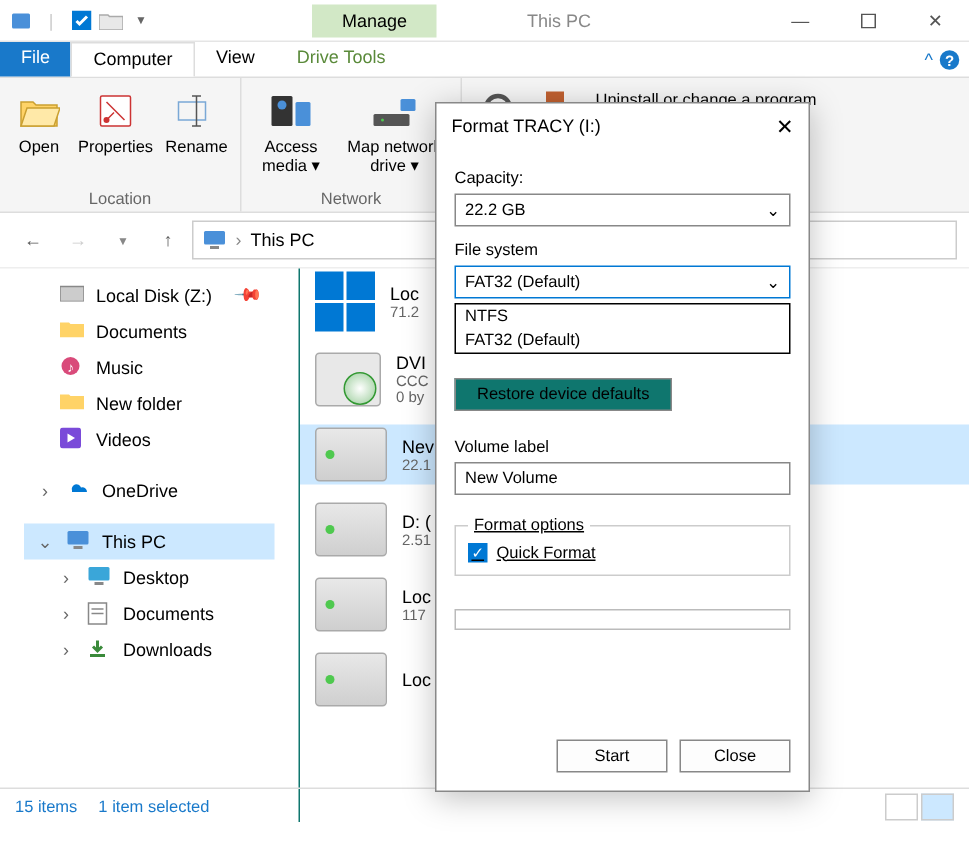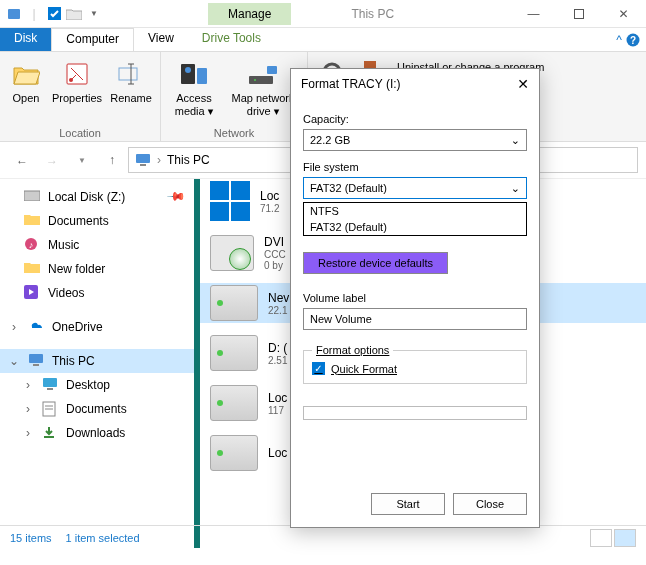--- a/index.html
+++ b/index.html
@@ -33,21 +33,21 @@
 .ribbon-small { display: flex; align-items: center; gap: 19px; font-size: 11px; padding: 1px 0; }
 .ribbon-small .sico { width: 16px; height: 16px; }
 
 
 .addressbar { height: 36px; display: flex; align-items: center; padding: 4px 8px; gap: 2px; }
 .nav-btn { width: 28px; height: 28px; display: flex; align-items: center; justify-content: center; color: #555; }
 .address-box { flex: 1; height: 26px; border: 1px solid #ccc; display: flex; align-items: center; padding: 0 6px; gap: 6px; }
 
 
 .content { display: flex; height: 370px; border-top: 1px solid #eee; }
-.navpane { width: 200px; border-right: 6px solid #0f766e; padding: 6px 0; overflow: hidden; }
+.navpane { width: 200px; border-right: 1px solid #0f766e; padding: 6px 16px; overflow: hidden; }
 .nav-item { display: flex; align-items: center; padding: 4px 10px 4px 24px; gap: 8px; }
 .nav-item.selected { background: #cce8ff; }
 .nav-item .chev { width: 12px; text-align: center; color: #666; margin-left: -16px; }
 .nav-item .nico { width: 16px; height: 16px; }
 .nav-group { padding-left: 14px; }
 
 .filelist { flex: 1; overflow: hidden; }
 .file-row { display: flex; align-items: center; padding: 2px 10px; gap: 10px; }
 .file-row.selected { background: #cce8ff; }
 .drive-ico { width: 48px; height: 36px; background: linear-gradient(#e8e8e8,#cfcfcf); border-radius: 3px; position: relative; border: 1px solid #aaa; }
@@ -69,21 +69,21 @@
 .dialog-title { height: 30px; display: flex; align-items: center; padding: 0 10px; font-size: 12px; }
 .dialog-title .close { margin-left: auto; font-size: 14px; }
 .dialog-body { padding: 8px 12px; flex: 1; display: flex; flex-direction: column; gap: 4px; }
 .dlabel { font-size: 11px; margin-top: 6px; }
 .dselect { height: 22px; border: 1px solid #888; display: flex; align-items: center; padding: 0 6px; justify-content: space-between; font-size: 11px; }
 .dselect.open { border-color: #0078d4; }
 .dropdown { border: 1px solid #000; margin-top: -1px; font-size: 11px; }
 .dropdown-item { padding: 2px 6px; }
 .dropdown-item.highlighted { background: #0078d4; color: #fff; border: 2px solid #d00; }
 .dinput { height: 22px; border: 1px solid #888; padding: 0 6px; font-size: 11px; display: flex; align-items: center; }
-.dbutton { height: 22px; border: 1px solid #888; background: #8b5cf6; padding: 0 14px; font-size: 11px; display: inline-flex; align-items: center; }
+.dbutton { height: 22px; border: 1px solid #888; background: #0f766e; padding: 0 14px; font-size: 11px; display: inline-flex; align-items: center; }
 .dialog fieldset { border: 1px solid #ccc; padding: 6px 8px 8px; margin-top: 10px; text-decoration: underline; }
 .dialog legend { font-size: 11px; padding: 0 4px; }
 .check { display: flex; align-items: center; gap: 6px; font-size: 11px; }
 .checkbox { width: 13px; height: 13px; background: #0078d4; color: #fff; display: flex; align-items: center; justify-content: center; font-size: 10px; }
 .dialog-progress { height: 14px; border: 1px solid #bbb; margin-top: 18px; }
 .dialog-buttons { display: flex; gap: 8px; justify-content: flex-end; padding: 8px 12px 12px; }
 .dialog-buttons .dbutton { width: 74px; justify-content: center; background: #fdfdfd; }
 .pin { color:#666; transform:rotate(45deg); display:inline-block; }
 
 svg { display: block; }
@@ -119,21 +119,21 @@
     <div class="win-btn">
         <svg width="10" height="10">
           <rect x="0.5" y="0.5" width="9" height="9" fill="none" stroke="#555"></rect>
         </svg>
       </div>
     <div class="win-btn">✕</div>
   </div>
 </div>
 
 <div class="tabs">
-  <div class="tab file">Disk</div>
+  <div class="tab file">File</div>
   <div class="tab active">Computer</div>
   <div class="tab">View</div>
   <div class="tab contextual">Drive Tools</div>
   <div class="help">
     <span style="color:#1979ca">^</span>
     <svg width="14" height="14">
         <circle cx="7" cy="7" r="6.5" fill="#1979ca"></circle>
         <text x="7" y="11" text-anchor="middle" fill="#fff" font-size="10" font-weight="bold">?</text>
       </svg>
   </div>

